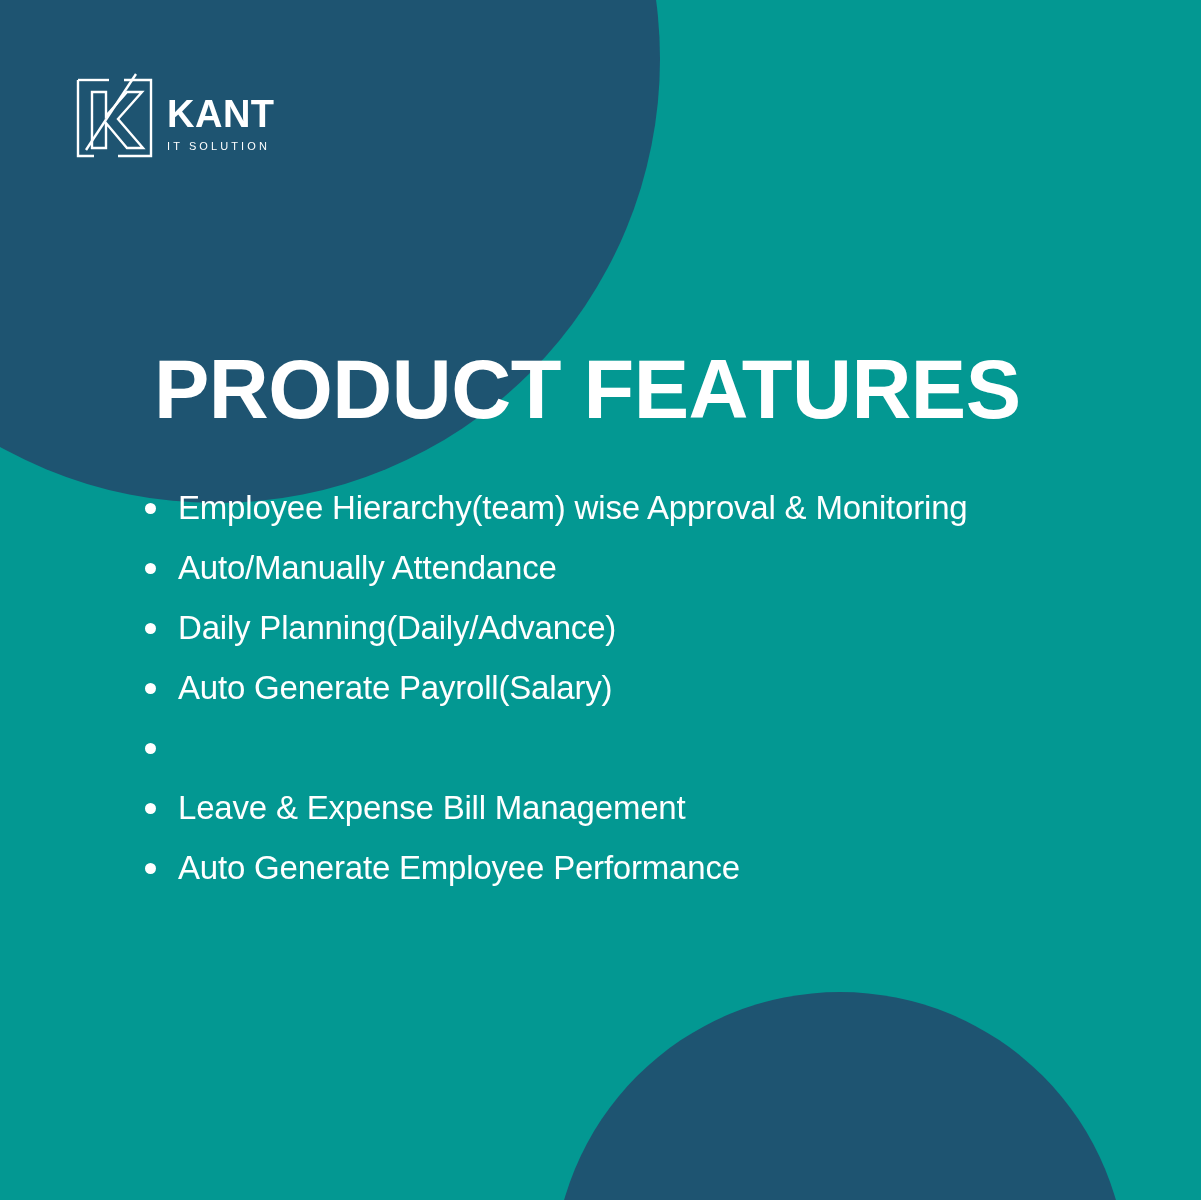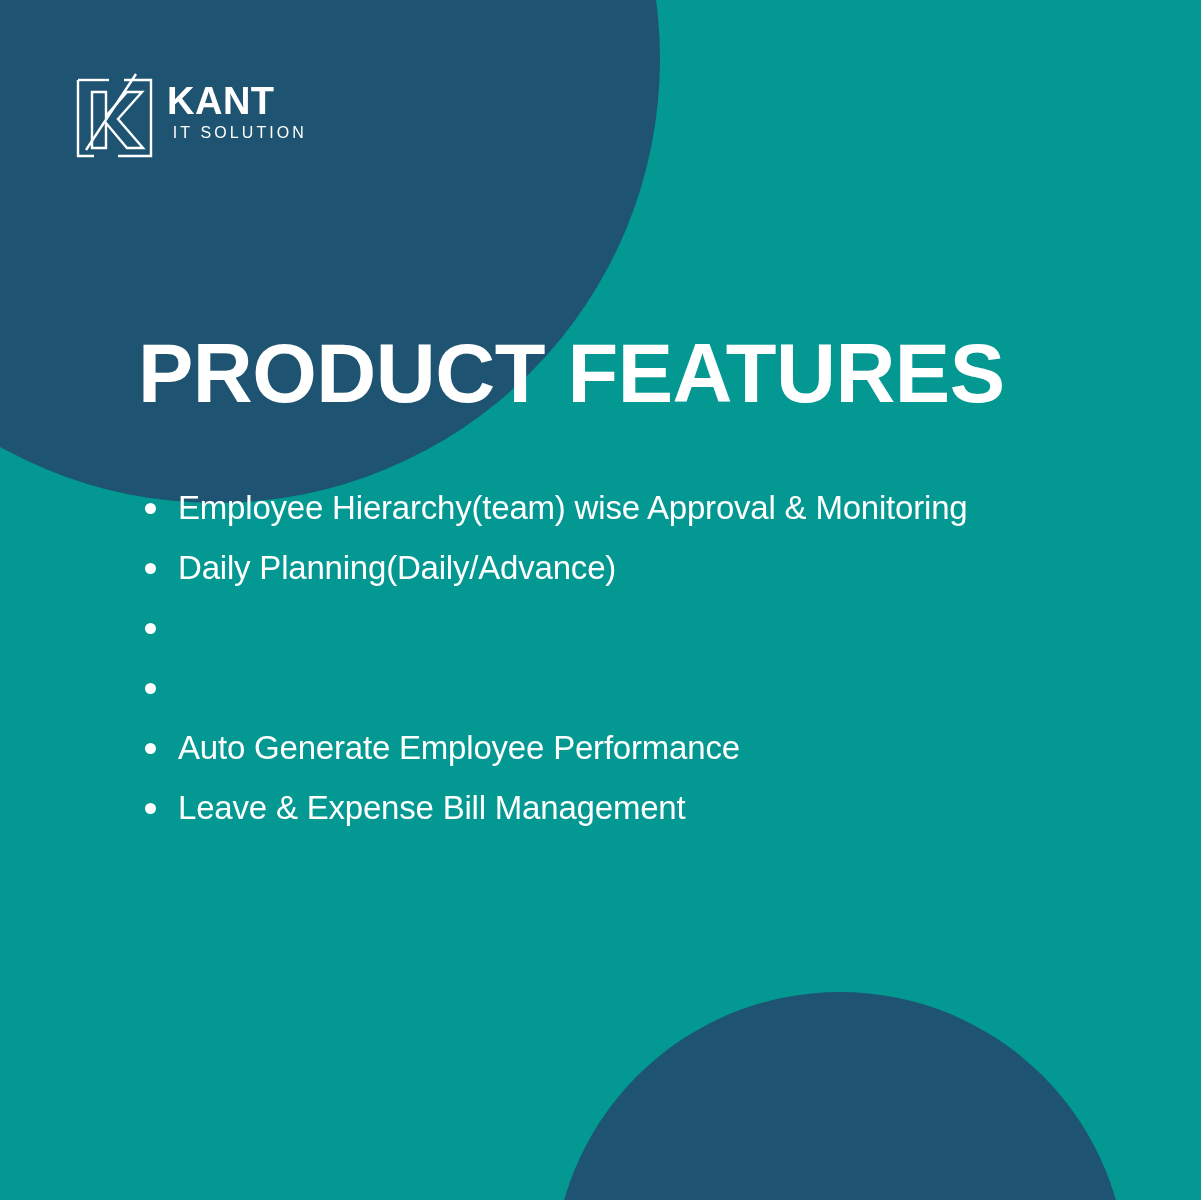--- a/index.html
+++ b/index.html
@@ -52,50 +52,49 @@
     position: absolute;
     left: 0;
     top: 0;
     width: 86px;
     height: 92px;
   }
 
   .logo-word {
     position: absolute;
     left: 95px;
-    top: 10px;
+    top: 23px;
     width: 140px;
   }
 
   .logo-name {
     display: block;
     color: #ffffff;
     font-size: 38px;
     font-weight: 700;
     line-height: 38px;
     letter-spacing: 0.5px;
   }
 
   .logo-tagline {
     display: block;
     color: #ffffff;
-    font-size: 16px;
+    font-size: 11px;
     font-weight: 400;
     line-height: 14px;
     letter-spacing: 3.1px;
     margin-top: 6px;
-    text-align: right;
   }
 
   
   .page-title {
     position: absolute;
     left: 138px;
     top: 326px;
-    margin: 0;
+    margin: 16px;
     color: #ffffff;
     font-size: 83px;
     font-weight: 700;
     letter-spacing: -0.5px;
     line-height: 96px;
     white-space: nowrap;
   }
 
   
   .feature-list {
@@ -168,39 +167,44 @@
 
   <h1 class="page-title">PRODUCT FEATURES</h1>
 
   <ul class="feature-list">
 
     <li class="feature-item">
       <span class="feature-bullet"></span>
       <span class="feature-text">Employee Hierarchy(team) wise Approval &amp; Monitoring</span>
     </li>
 
+    <li class="feature-item">
+      <span class="feature-bullet"></span>
+      <span class="feature-text">Auto/Manually Attendance</span>
+    </li>
 
     <li class="feature-item">
       <span class="feature-bullet"></span>
       <span class="feature-text">Daily Planning(Daily/Advance)</span>
     </li>
 
     <li class="feature-item">
       <span class="feature-bullet"></span>
-    </li>
-
-    <li class="feature-item">
-      <span class="feature-bullet"></span>
+      <span class="feature-text">Auto Generate Payroll(Salary)</span>
+    </li>
+
+    <li class="feature-item">
+      <span class="feature-bullet"></span>
+    </li>
+
+    <li class="feature-item">
+      <span class="feature-bullet"></span>
+      <span class="feature-text">Leave &amp; Expense Bill Management</span>
     </li>
 
     <li class="feature-item">
       <span class="feature-bullet"></span>
       <span class="feature-text">Auto Generate Employee Performance</span>
     </li>
 
-    <li class="feature-item">
-      <span class="feature-bullet"></span>
-      <span class="feature-text">Leave &amp; Expense Bill Management</span>
-    </li>
-
   </ul>
 
 </div>
 
 </body></html>

